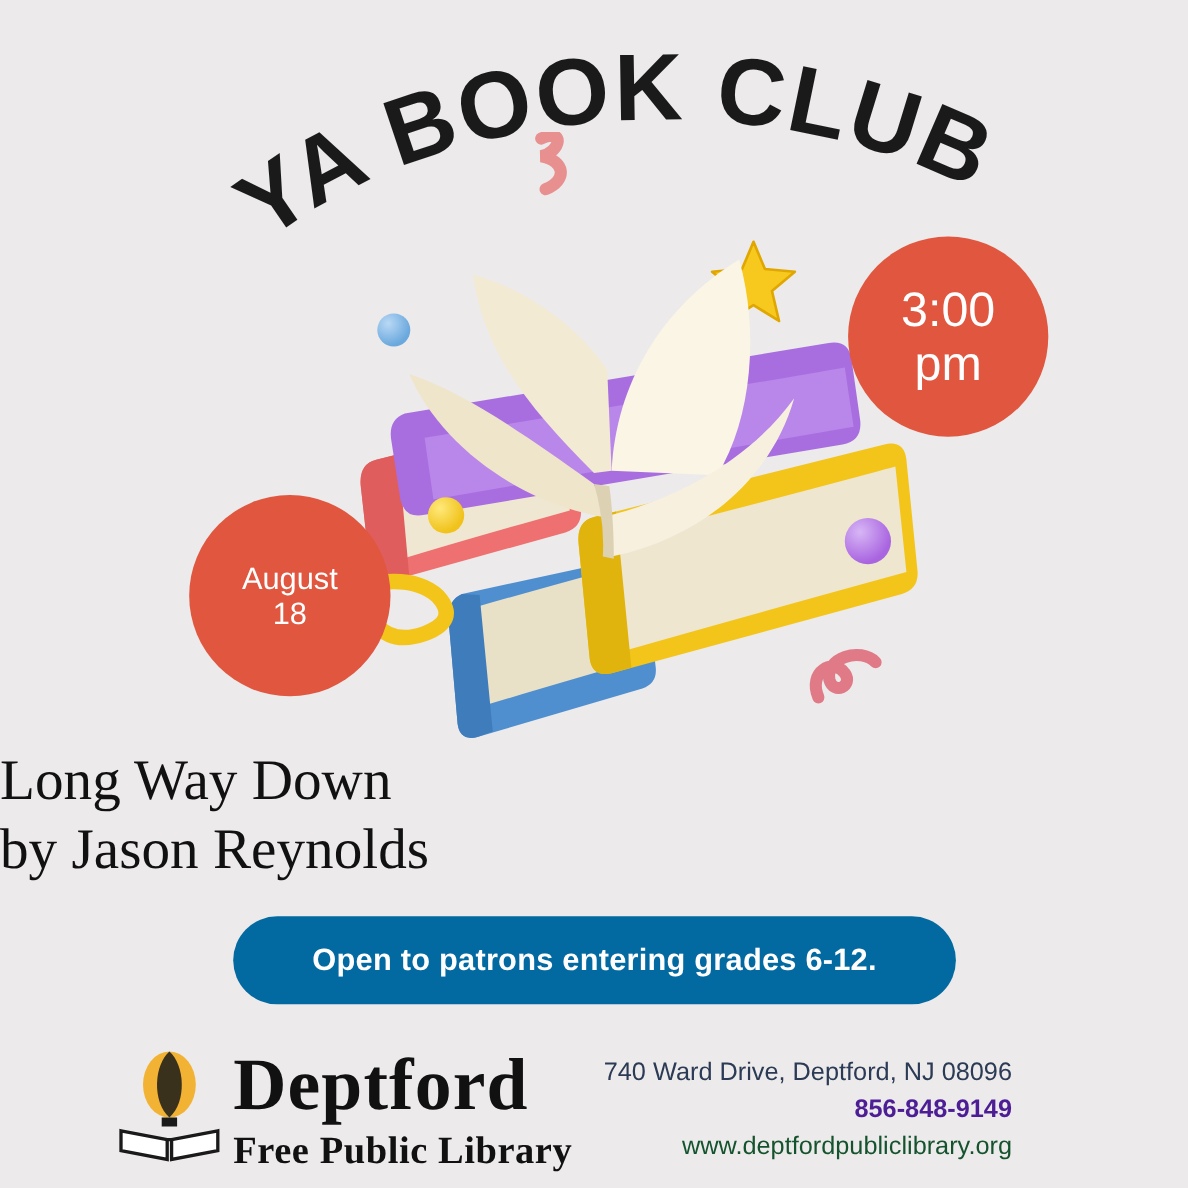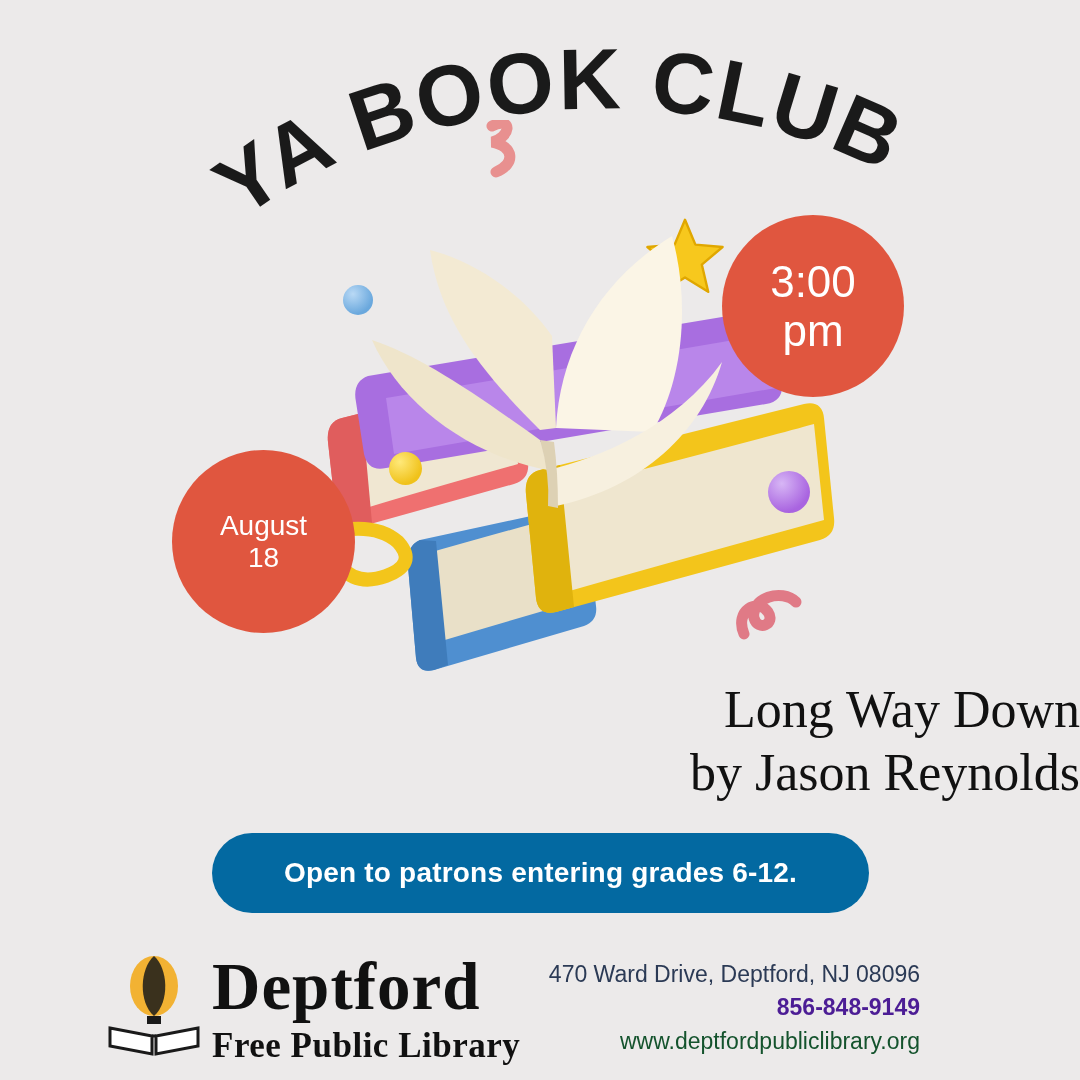--- a/index.html
+++ b/index.html
@@ -113,41 +113,41 @@
     color: #fff;
     display: flex;
     align-items: center;
     justify-content: center;
     text-align: center;
     line-height: 1.12;
     font-family: "Liberation Sans", sans-serif;
     font-weight: 400;
   }
   .badge-time {
-    left: 722px;
+    left: 771px;
     top: 215px;
     width: 182px;
     height: 182px;
     font-size: 44px;
   }
   .badge-date {
     left: 172px;
     top: 450px;
     width: 183px;
     height: 183px;
     font-size: 28px;
   }
 
   
   .book-title {
     position: absolute;
     left: 0;
     top: 678px;
     width: 1080px;
-    text-align: right;
+    text-align: left;
     font-family: "Liberation Serif", serif;
     font-size: 52px;
     color: #111;
     line-height: 1.22;
   }
 
   
   .pill {
     position: absolute;
     left: 212px;
@@ -319,19 +319,19 @@
       <path d="M94 78 L52 86 L52 104 L94 96 Z" fill="#ffffff" stroke="#1a1a1a" stroke-width="3"></path>
       <path d="M48 86 L52 86" stroke="#1a1a1a" stroke-width="3"></path>
     </svg>
 
     <div class="logo-text">
       <div class="line1">Deptford</div>
       <div class="line2">Free Public Library</div>
     </div>
 
     <div class="contact">
-      <div class="addr">470 Ward Drive, Deptford, NJ 08096</div>
+      <div class="addr">740 Ward Drive, Deptford, NJ 08096</div>
       <div class="phone">856-848-9149</div>
       <div class="web">www.deptfordpubliclibrary.org</div>
     </div>
   </div>
 
 </div>
 
 </body></html>

